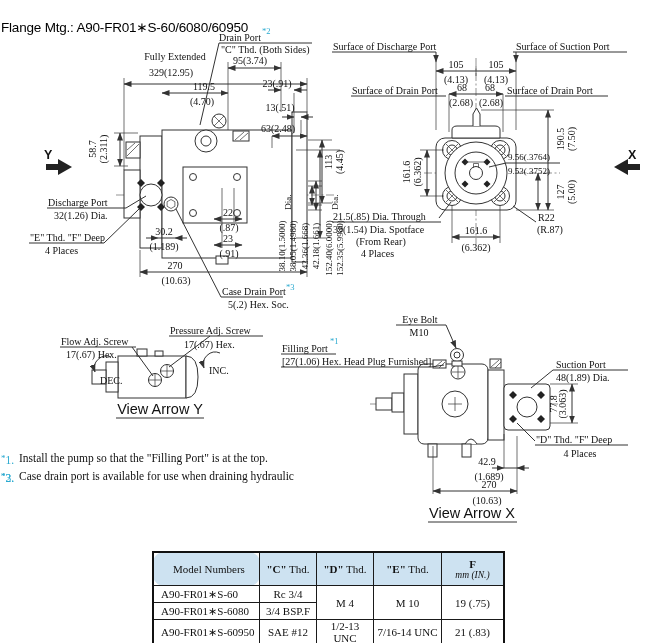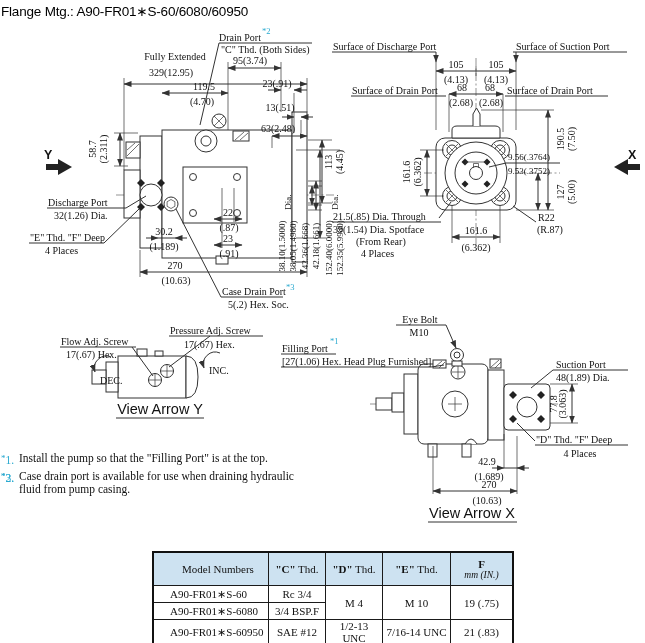--- a/index.html
+++ b/index.html
@@ -1,18 +1,18 @@
 <!DOCTYPE html>
 <html><head>
 <meta charset="utf-8">
 <style>
   html,body{margin:0;padding:0;background:#fff;}
   #page{position:relative;width:645px;height:643px;background:#fff;overflow:hidden;
         font-family:"Liberation Serif",serif;color:#111;}
-  #title{position:absolute;left:1px;top:3px;font-family:"Liberation Sans",sans-serif;
+  #title{position:absolute;left:1px;top:19px;font-family:"Liberation Sans",sans-serif;
          font-size:13.5px;letter-spacing:-0.2px;color:#000;white-space:nowrap;}
   svg{position:absolute;left:0;top:0;}
   svg text{font-family:"Liberation Serif",serif;font-size:10px;fill:#111;}
   .m{text-anchor:middle;}
   .t9{font-size:9px;}
   .cap{font-family:"Liberation Sans",sans-serif;font-size:14.5px;}
   .ax{font-family:"Liberation Sans",sans-serif;font-size:12.5px;font-weight:bold;}
   .ref{fill:#2BAAD0;font-size:8.5px;}
   .ln{stroke:#333;stroke-width:1;fill:none;}
   .th{stroke:#333;stroke-width:0.7;fill:none;}
@@ -24,21 +24,21 @@
   .note{position:relative;padding-left:18px;margin-bottom:5px;}
   .mark{position:absolute;left:0;top:0;color:#2BAAD0;white-space:nowrap;}
   .mark .star{font-size:9px;vertical-align:3px;}
   
   #spec{position:absolute;left:152px;top:551px;border-collapse:collapse;
         font-size:11px;color:#111;}
   #spec td,#spec th{border:1px solid #1a1a1a;text-align:center;padding:0 2px;
         font-weight:normal;height:16px;}
   #spec tr.hdr th{background:#cde2f1;height:32px;}
   #spec{border:2px solid #111;}
-  #spec .mod{text-align:left;padding-left:16px;width:96px;}
+  #spec .mod{text-align:left;padding-left:7px;width:96px;border-radius:11px;}
   #spec .cC{width:52px;} #spec .cD{width:52px;} #spec .cE{width:63px;} #spec .cF{width:57px;}
   #spec b{font-weight:bold;}
   #spec .fsub{font-size:9.5px;display:block;line-height:10px;font-style:italic;}
 </style>
 </head>
 <body>
 
 <div id="page">
 <div id="title">Flange Mtg.: A90-FR01∗S-60/6080/60950</div>
 
@@ -373,21 +373,20 @@
   <div class="note">
     <span class="mark"><span class="star">*</span><span>1.</span></span>
     <div>Install the pump so that the "Filling Port" is at the top.</div>
   </div>
   <div class="note">
     <span class="mark"><span class="star">*</span><span>2.</span></span>
   </div>
   <div class="note">
     <span class="mark"><span class="star">*</span><span>3.</span></span>
     <div>Case drain port is available for use when draining hydraulic</div>
-    <div>fluid from pump casing.</div>
   </div>
 </div>
 
 <table id="spec">
   <tbody>
         <tr class="hdr">
     <th class="mod" style="text-align:center">Model Numbers</th>
     <th class="cC"><b>"C"</b><span> Thd.</span></th>
     <th class="cD"><b>"D"</b><span> Thd.</span></th>
     <th class="cE"><b>"E"</b><span> Thd.</span></th>

